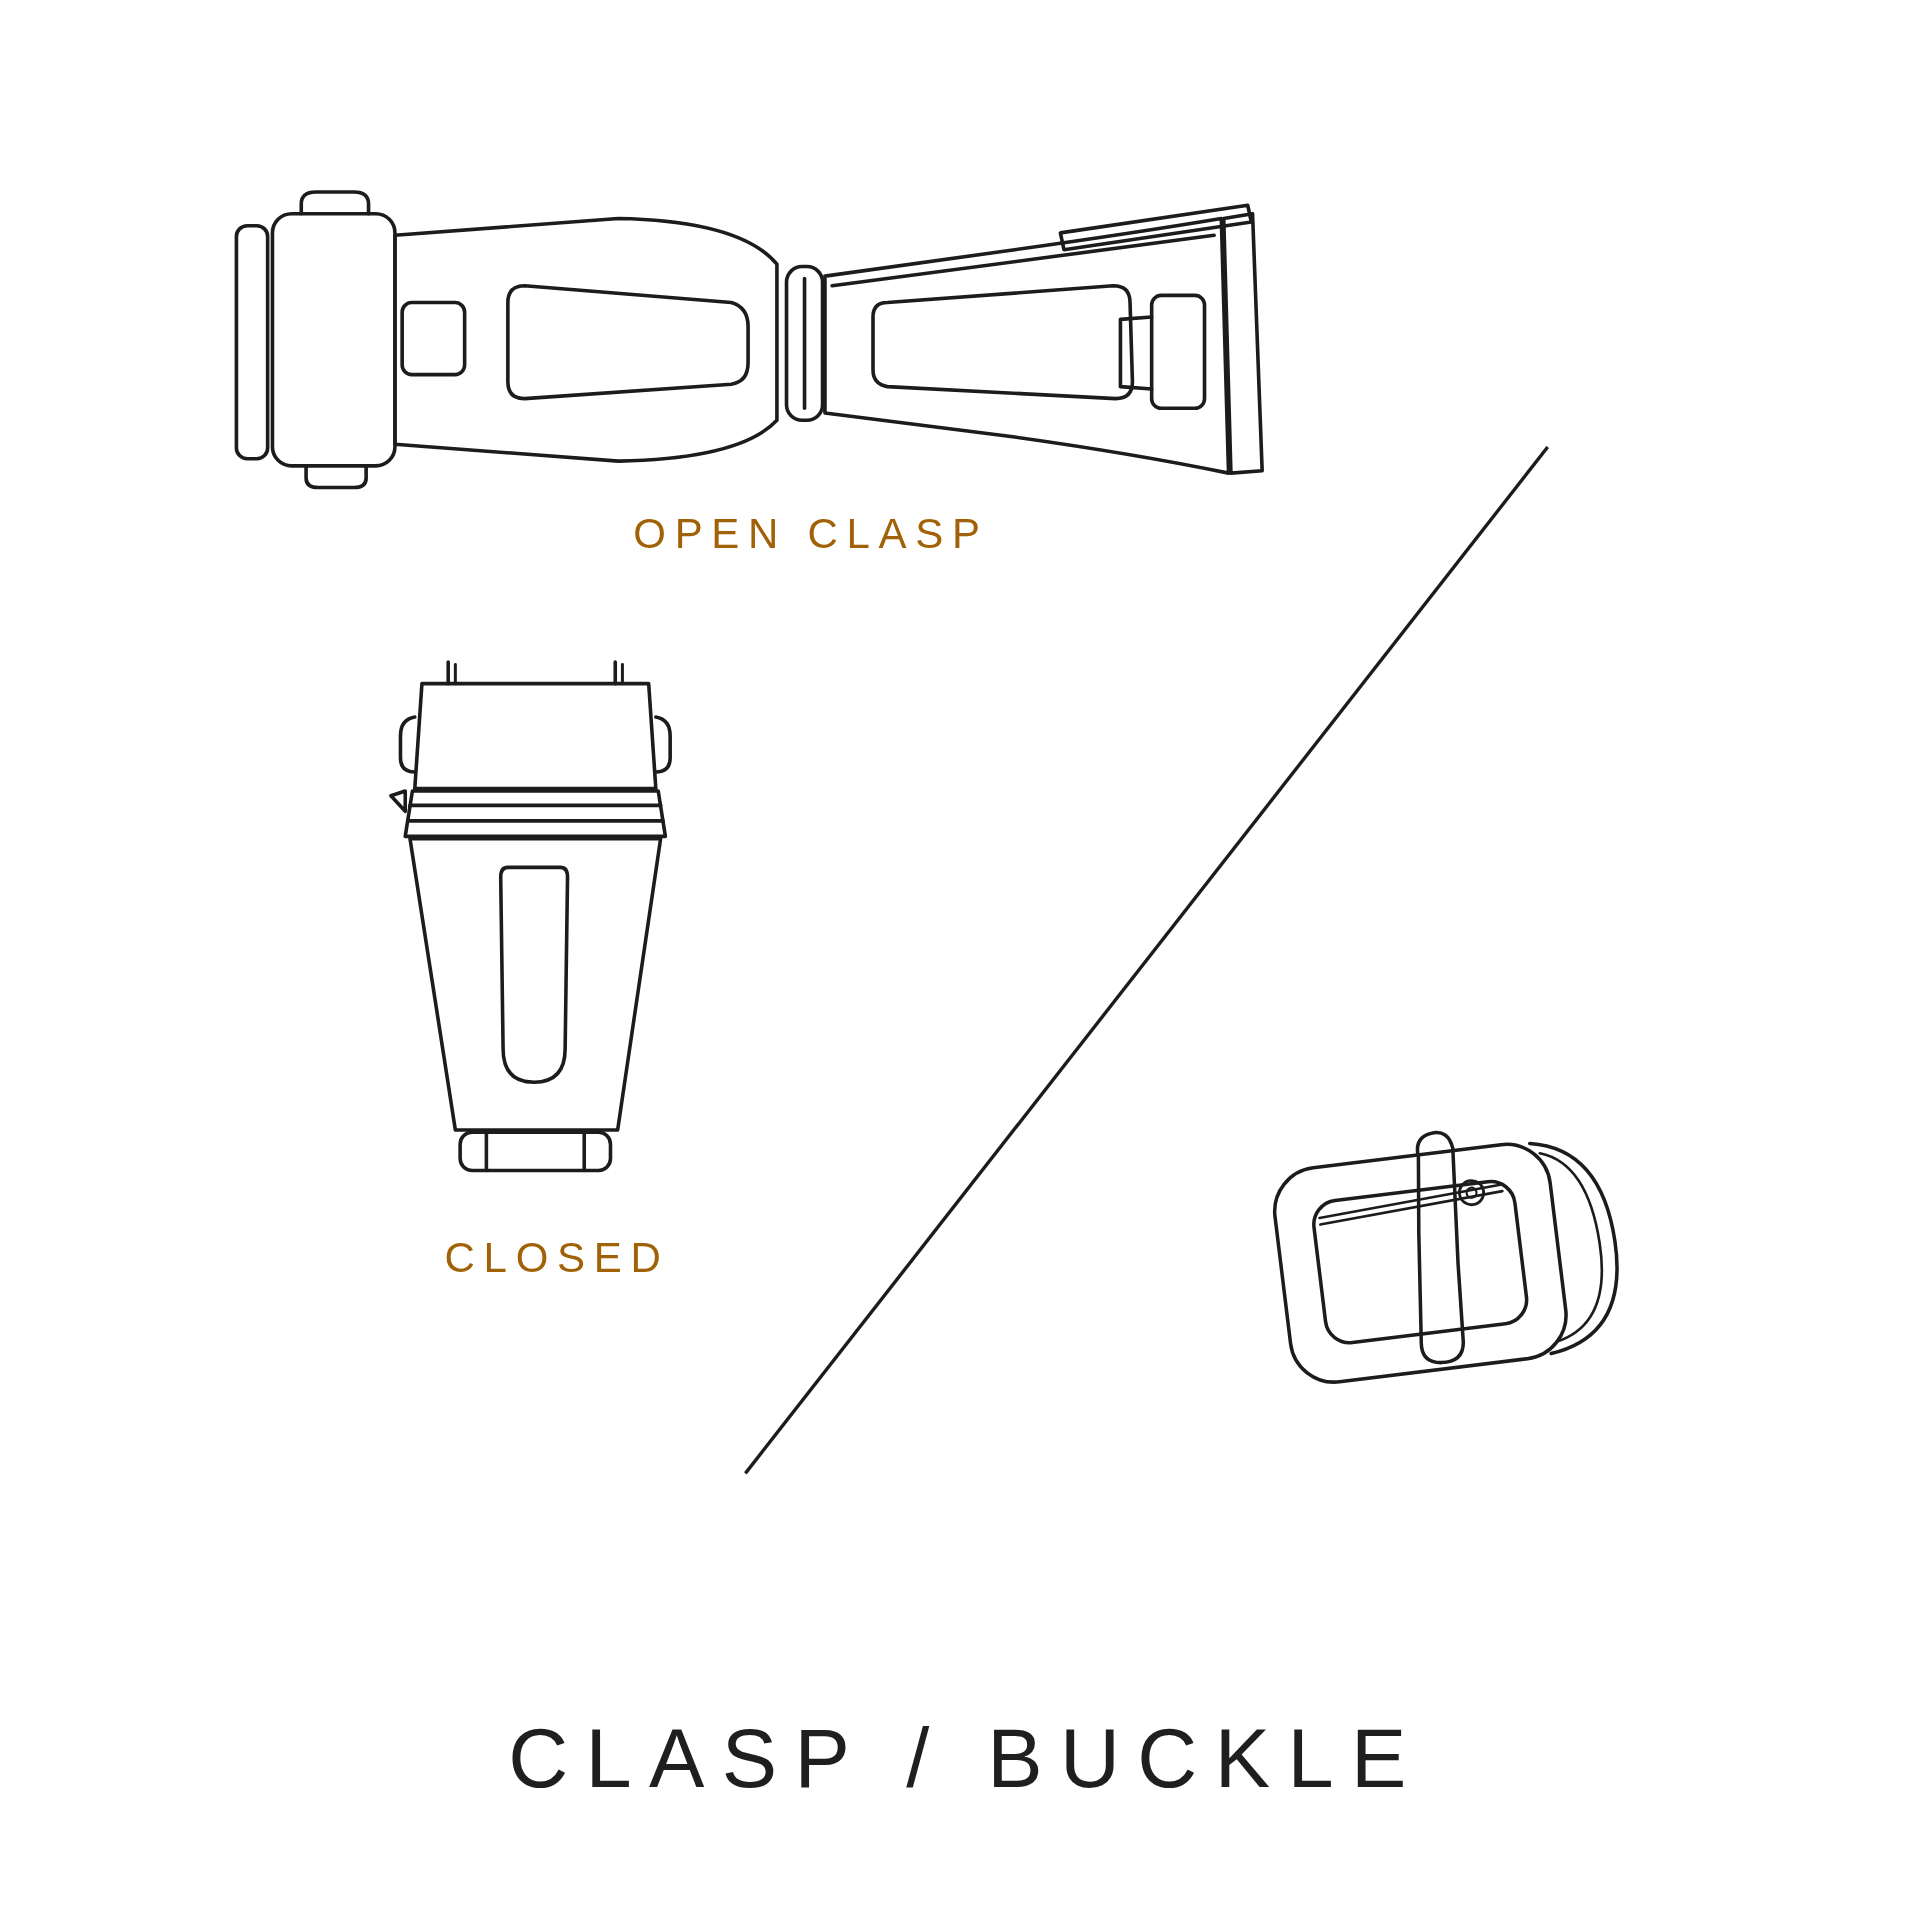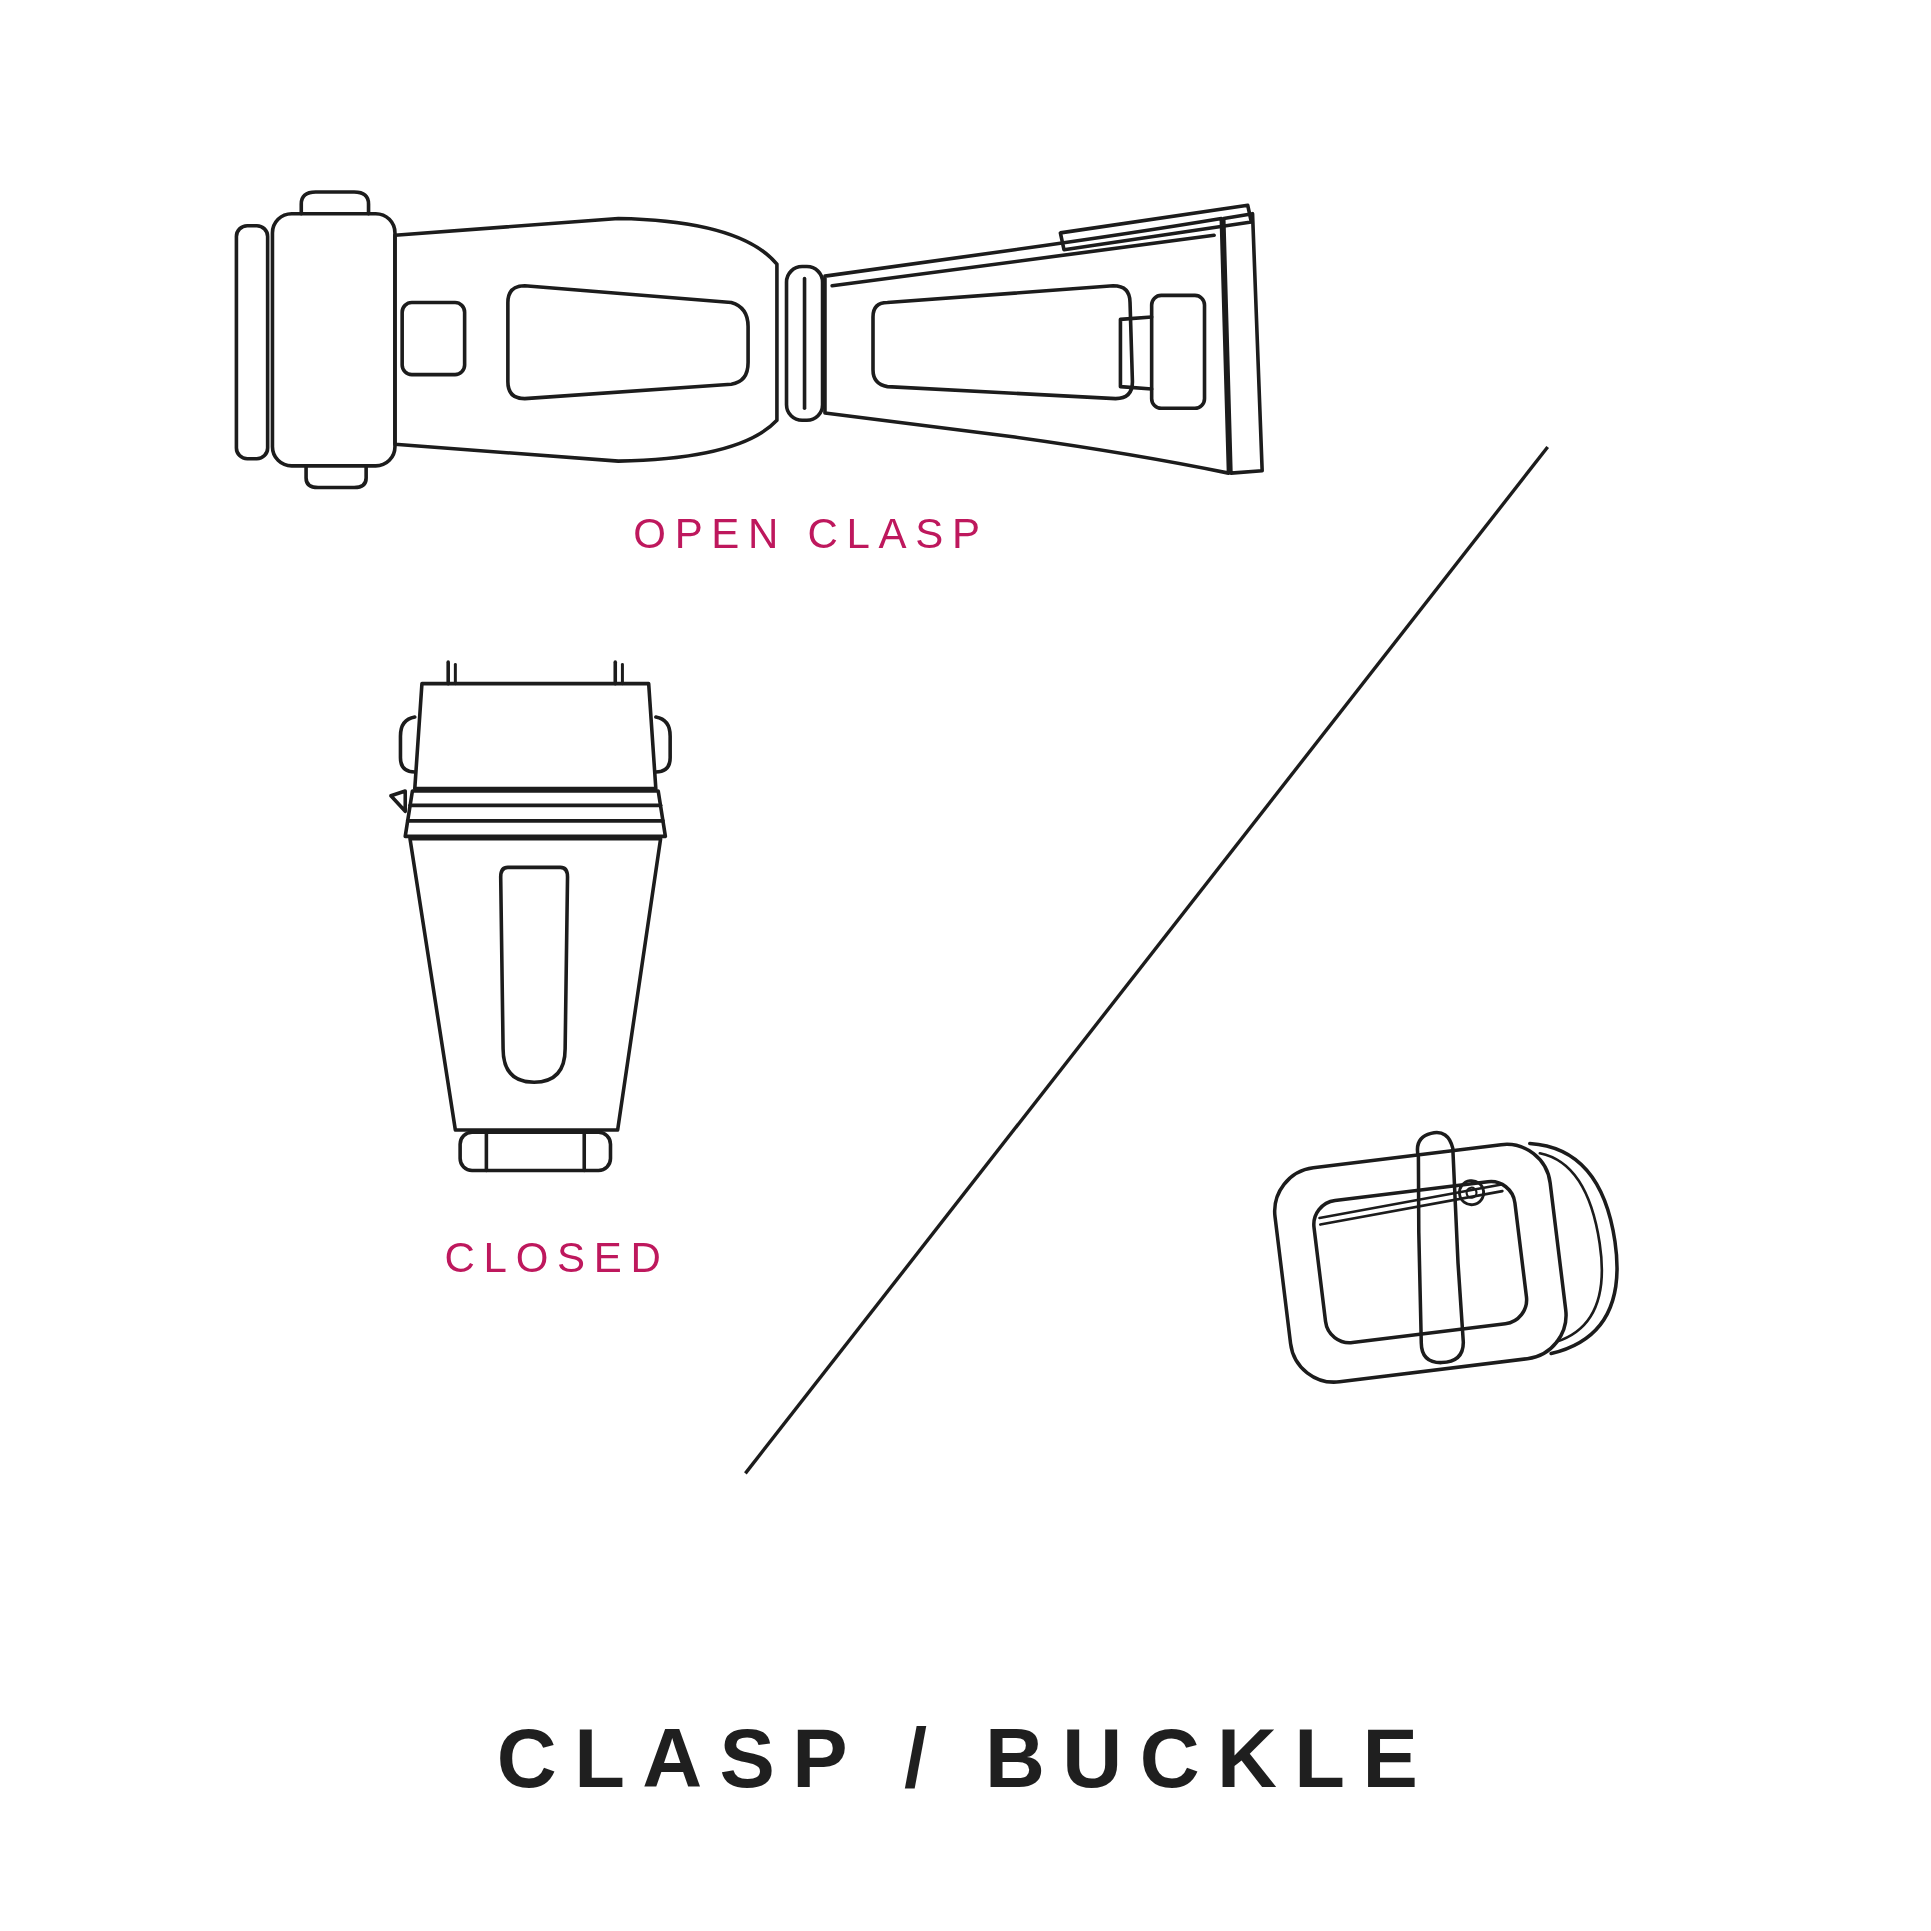--- a/index.html
+++ b/index.html
@@ -25,34 +25,34 @@
   .divider-svg {
     position:absolute;
     left:0; top:0;
     width:1931px; height:1931px;
     pointer-events:none;
   }
   .divider-svg line { stroke:#1c1c1c; }
   .label {
     position:absolute;
     transform:translateX(-50%);
-    color:#be185d;
+    color:#a16207;
     font-size:42px;
     letter-spacing:8.7px;
     white-space:nowrap;
     font-weight:400;
   }
   .title {
     position:absolute;
     transform:translateX(-50%);
     color:#1f1f1f;
     font-size:83px;
     letter-spacing:17.4px;
     white-space:nowrap;
-    font-weight:700;
+    font-weight:400;
   }
 </style>
 </head>
 <body>
 
 <div class="canvas">
 
   <svg class="illustration" style="left:222px; top:182px;" width="1081" height="318" viewBox="0 0 900 264">
 
     <rect x="12" y="36" width="26" height="194" rx="9" stroke-width="3"></rect>

